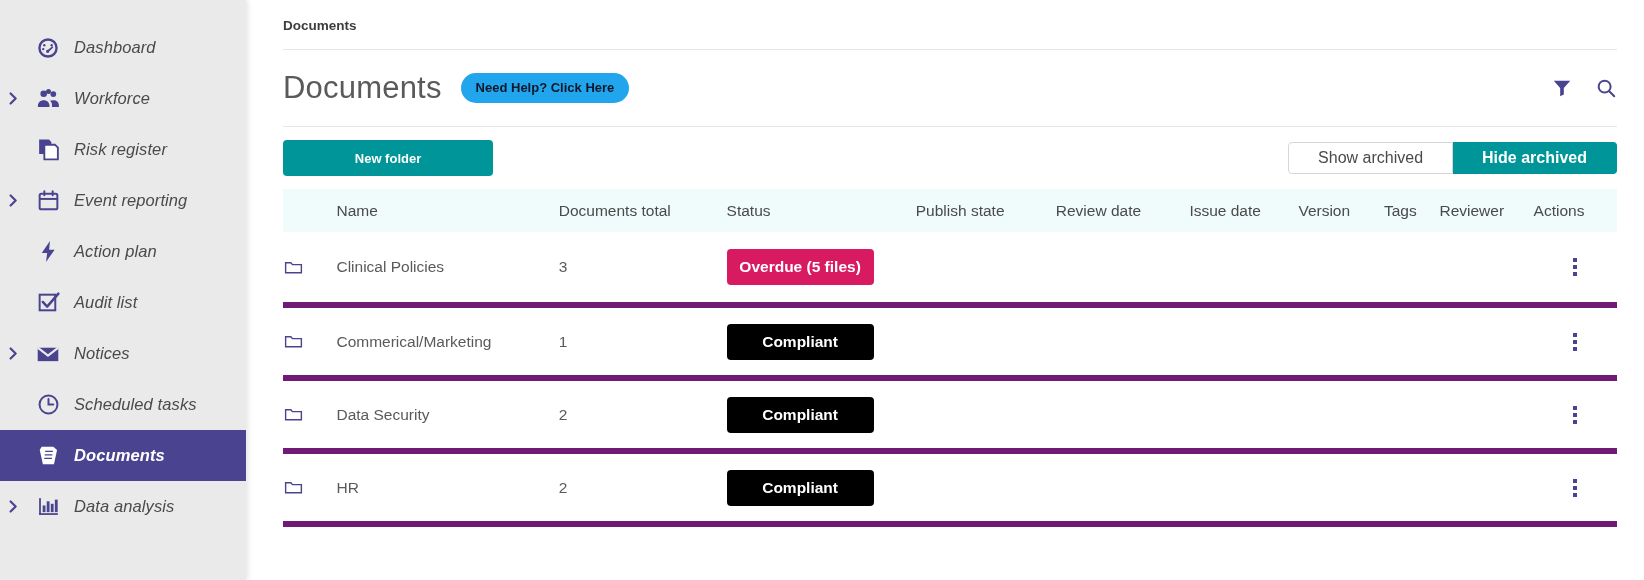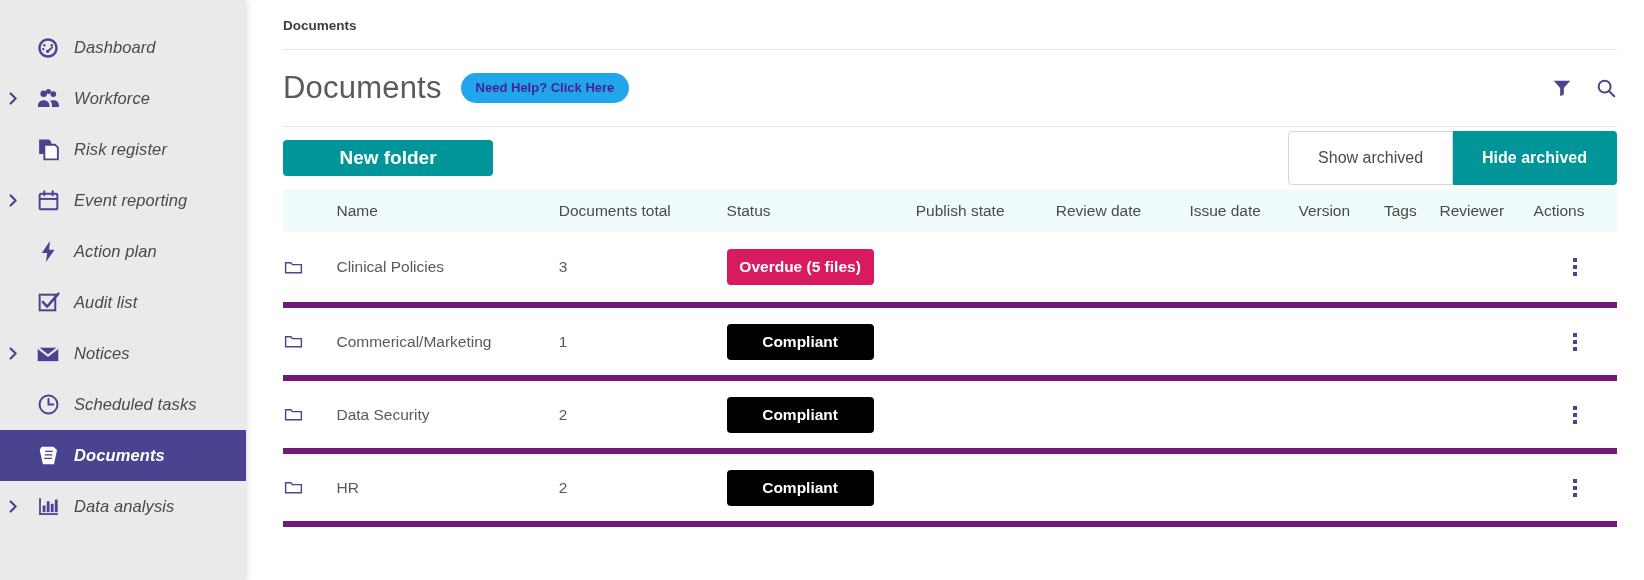--- a/index.html
+++ b/index.html
@@ -77,21 +77,21 @@
   }
   .page-title {
     font-size: 31px;
     color: #5a5a5a;
     font-weight: normal;
     letter-spacing: 0.2px;
   }
   .help-badge {
     margin-left: 19px;
     background: #21a5ec;
-    color: #4c1d95;
+    color: #0f172a;
     font-size: 13px;
     font-weight: bold;
     border-radius: 16px;
     padding: 7px 15px 8px 15px;
     white-space: nowrap;
     cursor: pointer;
   }
   .title-spacer { flex: 1 1 auto; }
   .hdr-icon {
     margin-left: 22px;
@@ -102,33 +102,33 @@
 
   
   .btn-row {
     display: flex; align-items: center;
     padding: 0 27px 0 37px;
     height: 62px;
   }
   .btn-new-folder {
     background: #009699;
     color: #ffffff;
-    font-size: 19px;
+    font-size: 13px;
     font-weight: bold;
     border: none;
     border-radius: 4px;
     width: 210px;
     height: 36px;
     cursor: pointer;
     font-family: "Liberation Sans", sans-serif;
   }
   .btn-row-spacer { flex: 1 1 auto; }
   .toggle-group { display: flex; }
   .toggle-btn {
-    height: 54px;
+    height: 32px;
     font-size: 16px;
     border: 1px solid #d6d6d6;
     background: #ffffff;
     color: #4a4a4a;
     padding: 0 29px;
     cursor: pointer;
     font-family: "Liberation Sans", sans-serif;
     white-space: nowrap;
   }
   .toggle-btn:first-child { border-radius: 4px 0 0 4px; }

